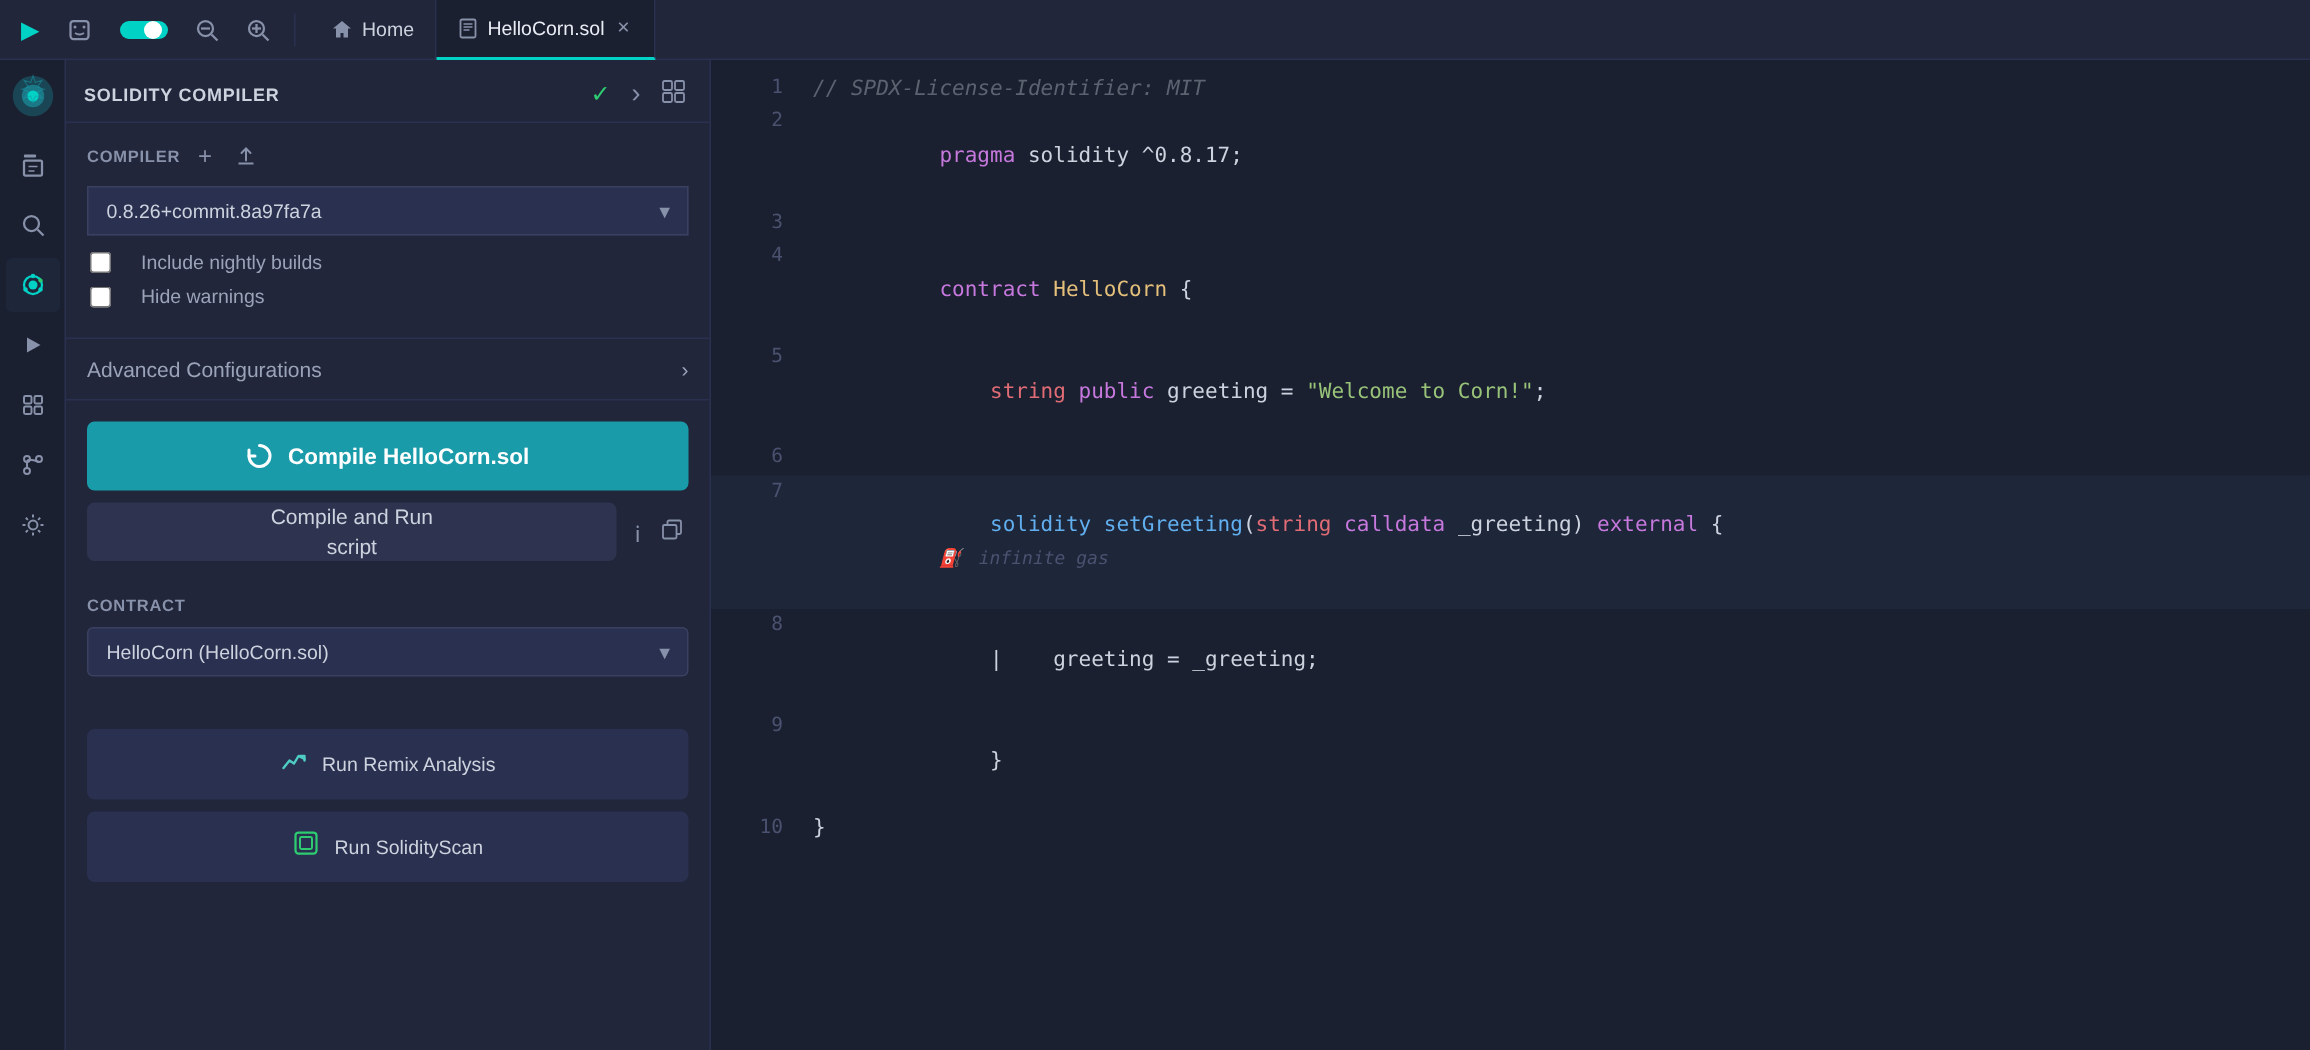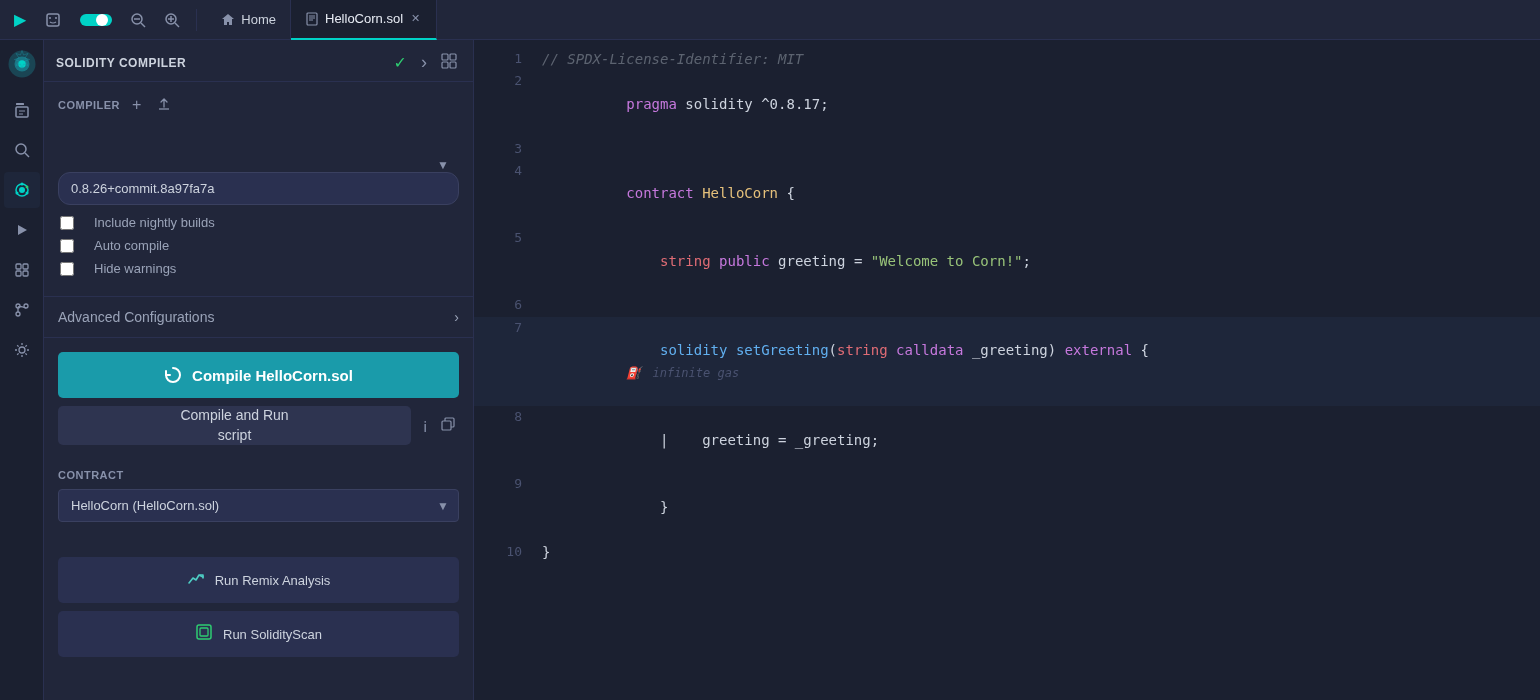--- a/index.html
+++ b/index.html
@@ -172,25 +172,24 @@
       position: relative;
       width: 100%;
       margin-bottom: 10px;
     }
     .version-select {
       width: 100%;
       background: #2a3050;
       border: 1px solid #3a4060;
       color: #cdd3de;
       padding: 8px 36px 8px 12px;
-      border-radius: 12px;
+      border-radius: 0;
       font-size: 13px;
       appearance: none;
       cursor: pointer;
-      margin-top: 48px;
     }
     .select-arrow {
       position: absolute;
       right: 10px;
       top: 50%;
       transform: translateY(-50%);
       color: #8891aa;
       pointer-events: none;
       font-size: 12px;
     }
@@ -550,24 +549,20 @@
       <div class="version-select-wrapper">
         <select class="version-select"><option>0.8.26+commit.8a97fa7a</option></select>
         <span class="select-arrow">▼</span>
       </div>
 
       <div class="checkbox-row">
         <input type="checkbox" id="nightly" style="">
         <label for="nightly" class="checkbox-label">Include nightly builds</label>
       </div>
 
-      <div class="checkbox-row">
-        <input type="checkbox" id="autocompile" style="">
-        <label for="autocompile" class="checkbox-label">Auto compile</label>
-      </div>
 
       <div class="checkbox-row">
         <input type="checkbox" id="hidewarnings" style="">
         <label for="hidewarnings" class="checkbox-label">Hide warnings</label>
       </div>
     </div>
 
     <div class="advanced-config-row">
       <span class="advanced-config-label">Advanced Configurations</span>
       <span class="advanced-config-arrow">›</span>

